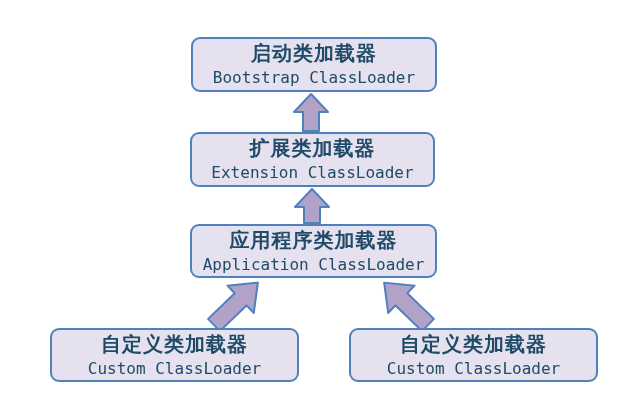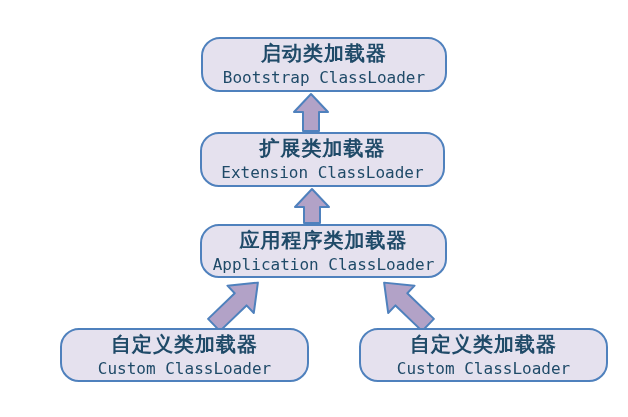--- a/index.html
+++ b/index.html
@@ -20,27 +20,26 @@
     left: 0;
     top: 0;
     width: 628px;
     height: 417px;
   }
   .node {
     position: absolute;
     box-sizing: border-box;
     background: #e5e1ee;
     border: 2px solid #4f81bd;
-    border-radius: 19px;
+    border-radius: 9px;
     display: flex;
     flex-direction: column;
     align-items: center;
     justify-content: center;
     text-align: center;
-    margin-left: 10px;
   }
   .node .zh {
     color: #1f4a68;
     font-size: 20px;
     font-weight: 600;
     line-height: 26px;
     letter-spacing: 1px;
     white-space: nowrap;
   }
   .node .en {

